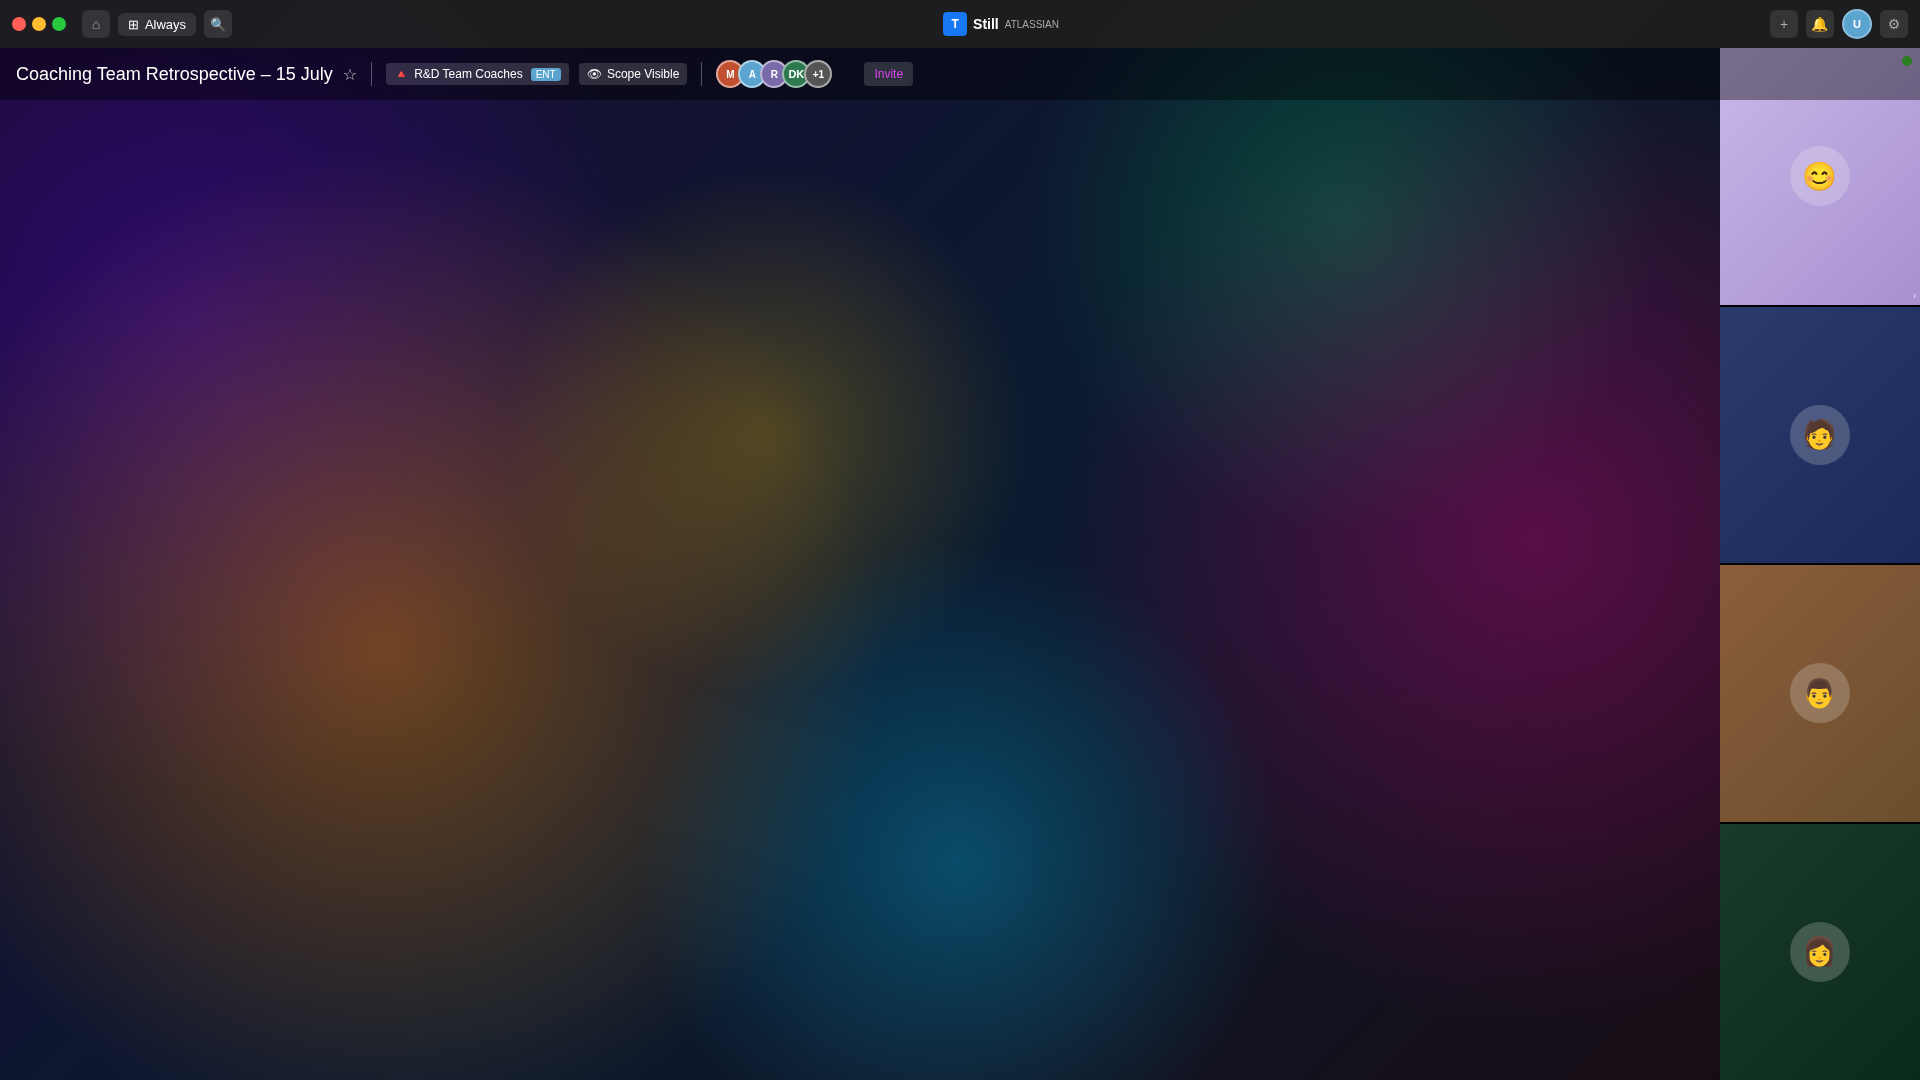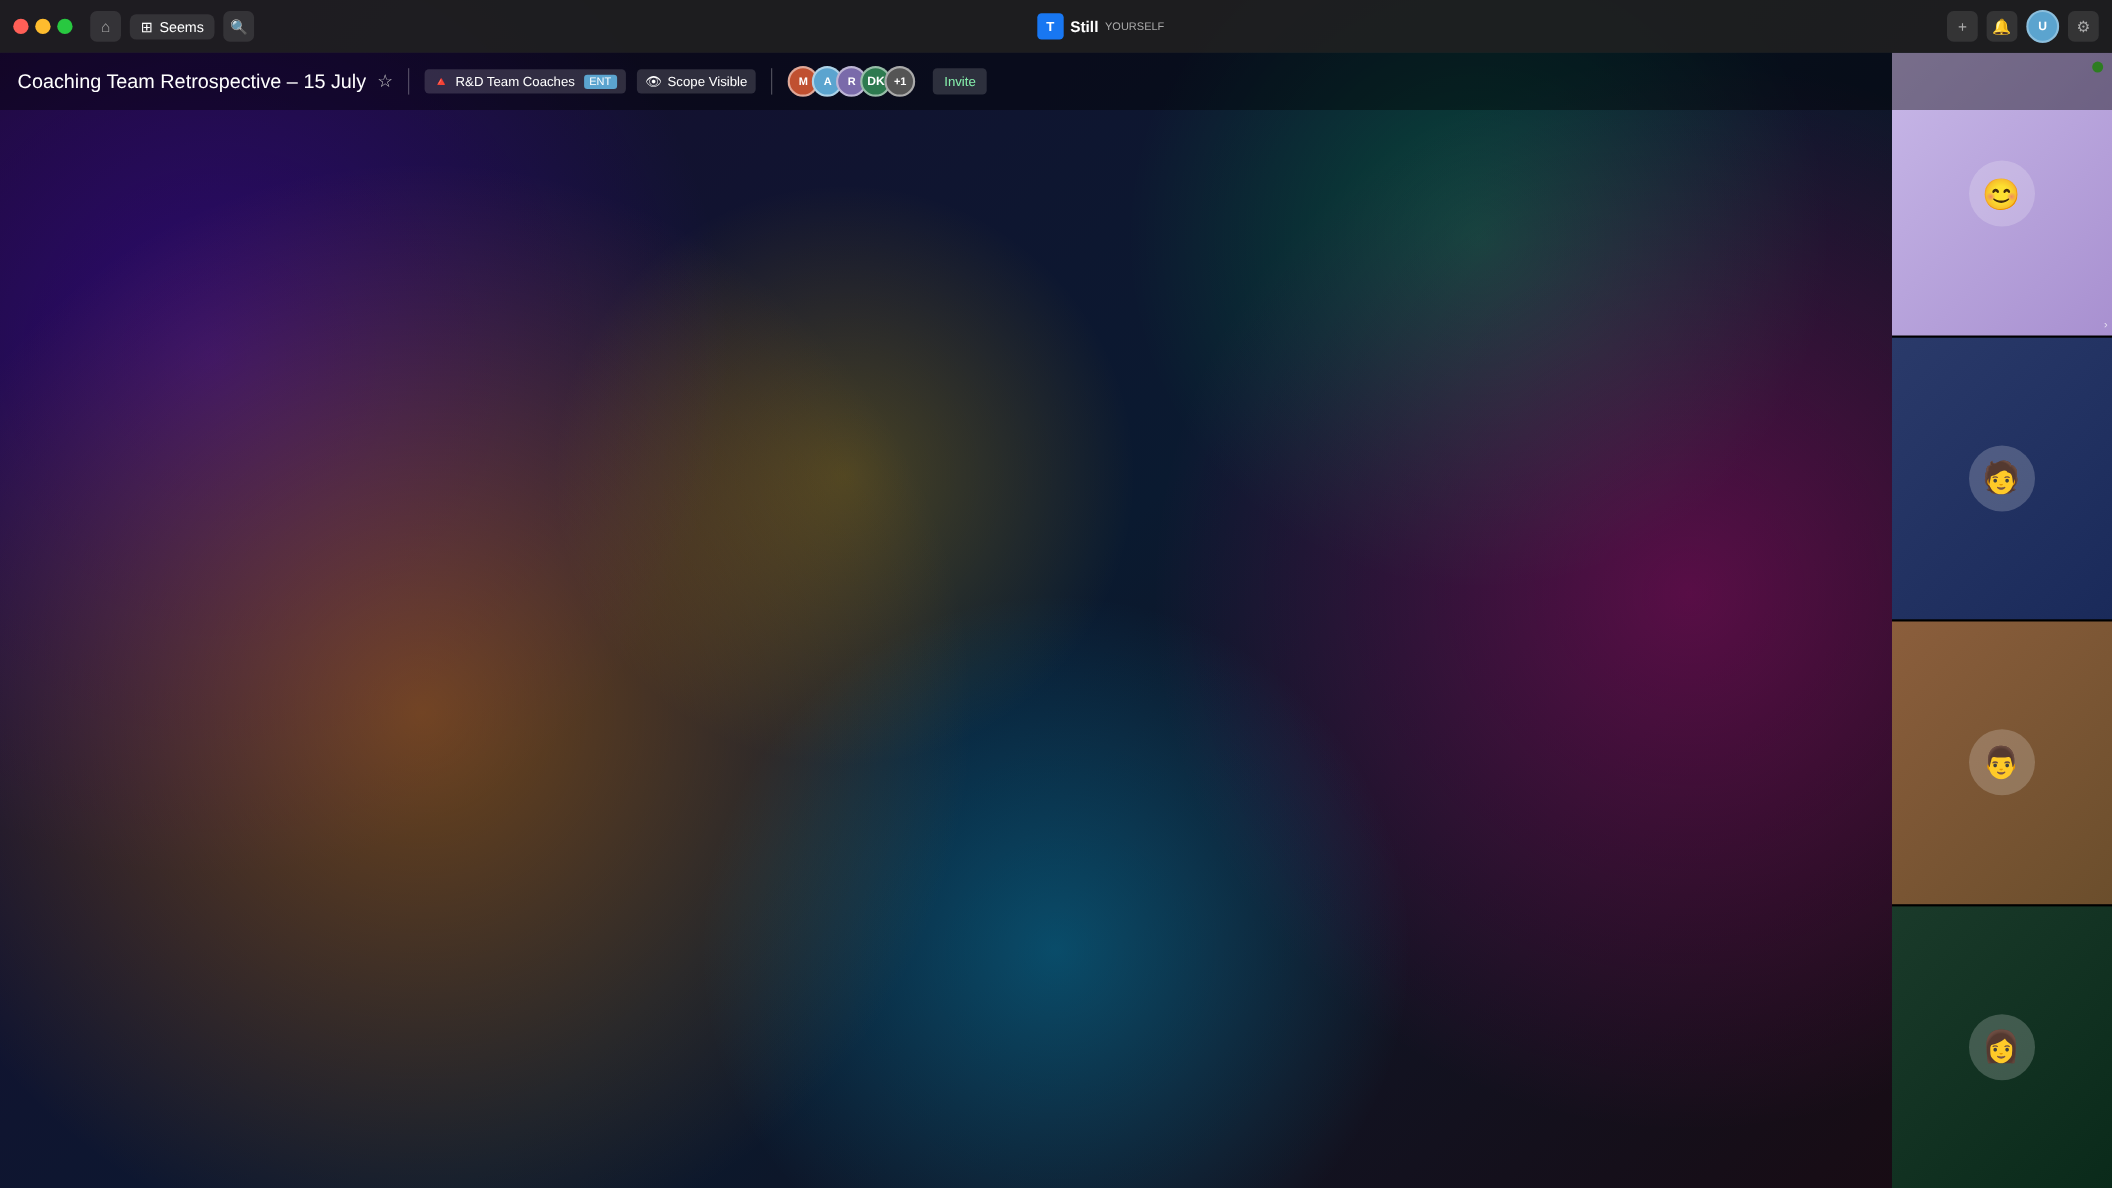--- a/index.html
+++ b/index.html
@@ -127,21 +127,21 @@
       width: 28px; height: 28px; border-radius: 50%;
       border: 2px solid rgba(255,255,255,0.5);
       display: flex; align-items: center; justify-content: center;
       font-size: 10px; font-weight: bold; color: #fff;
       margin-left: -6px;
     }
     .member-avatar:first-child { margin-left: 0; }
     .invite-btn {
       background: rgba(255,255,255,0.15);
       border: none; border-radius: 4px; padding: 5px 10px;
-      color: #86efac; font-size: 12px; cursor: pointer; margin-left: 6px;
+      color: #d946ef; font-size: 12px; cursor: pointer; margin-left: 22px;
     }
 
     
     .board-content {
       position: absolute;
       top: 100px;
       left: 0;
       right: 0;
       bottom: 0;
       display: flex;
@@ -311,28 +311,28 @@
 
 <div class="titlebar">
   <div class="traffic-lights">
     <div class="tl tl-red"></div>
     <div class="tl tl-yellow"></div>
     <div class="tl tl-green"></div>
   </div>
   <div class="titlebar-home">⌂</div>
   <div class="titlebar-boards-btn">
     <span>⊞</span>
-    <span>Seems</span>
+    <span>Always</span>
   </div>
   <div class="titlebar-search">🔍</div>
   <div class="titlebar-center">
     <div class="trello-logo">
       <div class="trello-logo-icon">T</div>
       <span>Still</span>
-      <span style="font-size:10px;color:#aaa;font-weight:400;">YOURSELF</span>
+      <span style="font-size:10px;color:#aaa;font-weight:400;">ATLASSIAN</span>
     </div>
   </div>
   <div class="titlebar-right">
     <div class="titlebar-icon-btn">+</div>
     <div class="titlebar-icon-btn">🔔</div>
     <div class="avatar-circle">U</div>
     <div class="titlebar-icon-btn">⚙</div>
   </div>
 </div>
 

